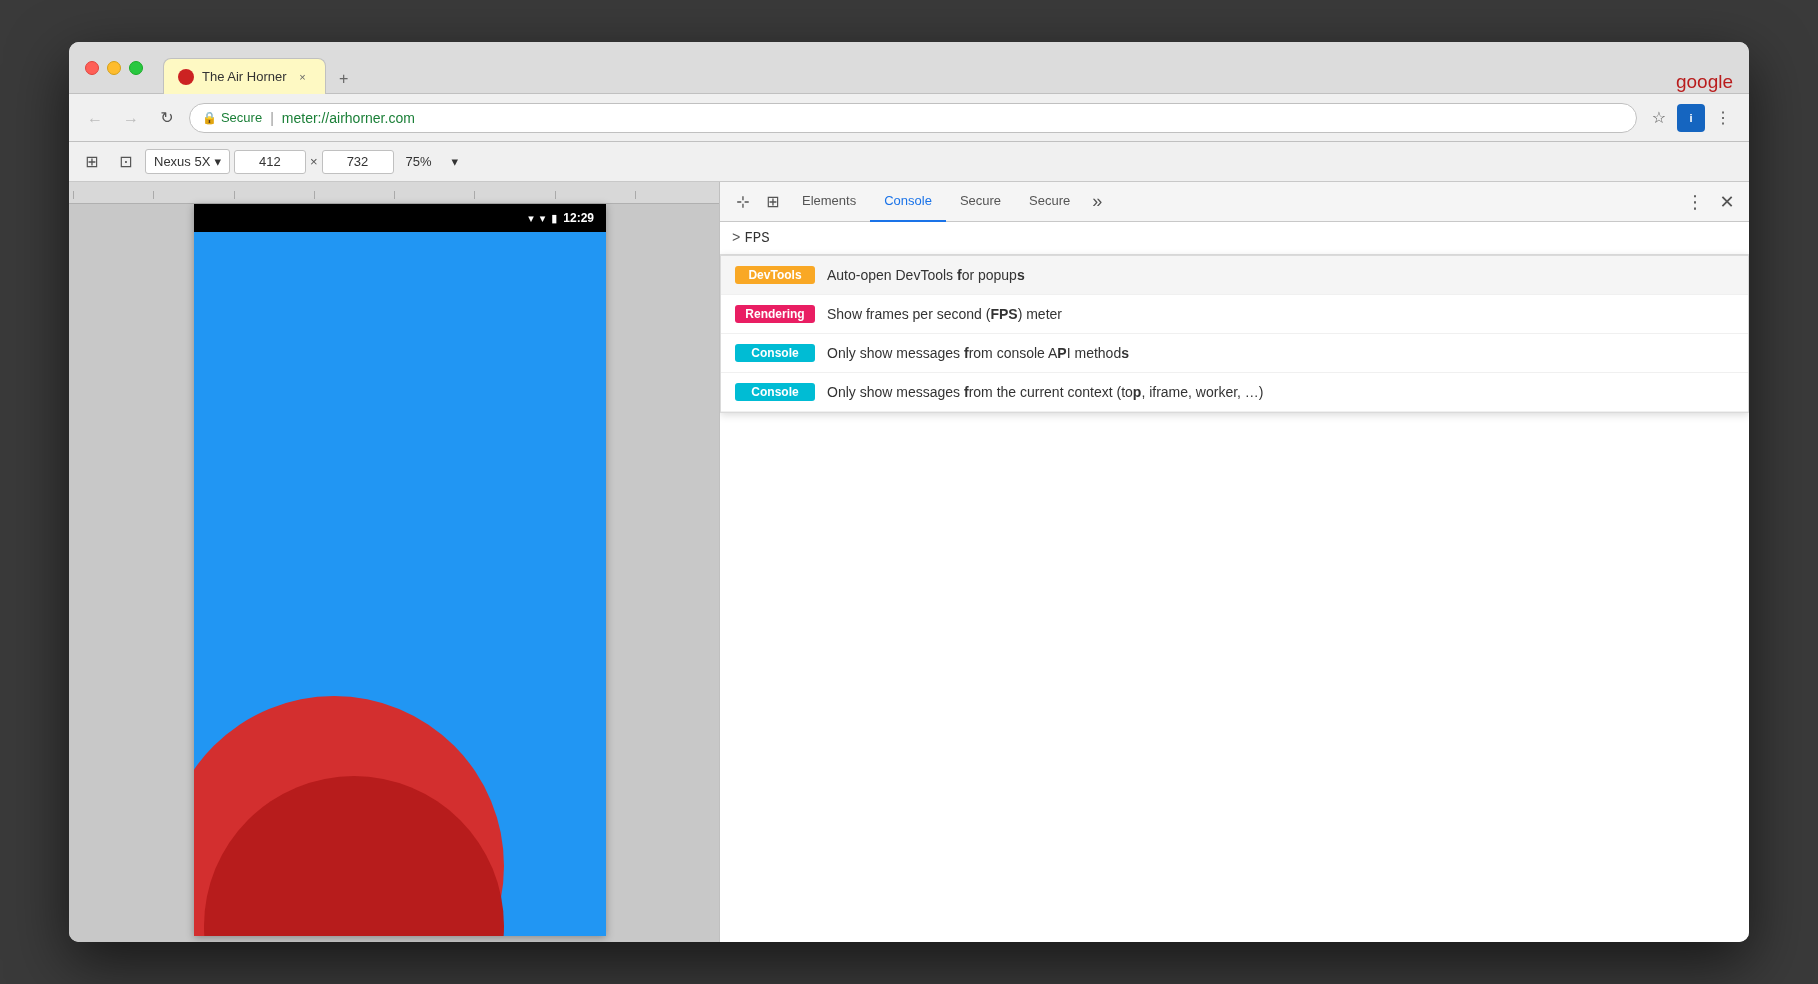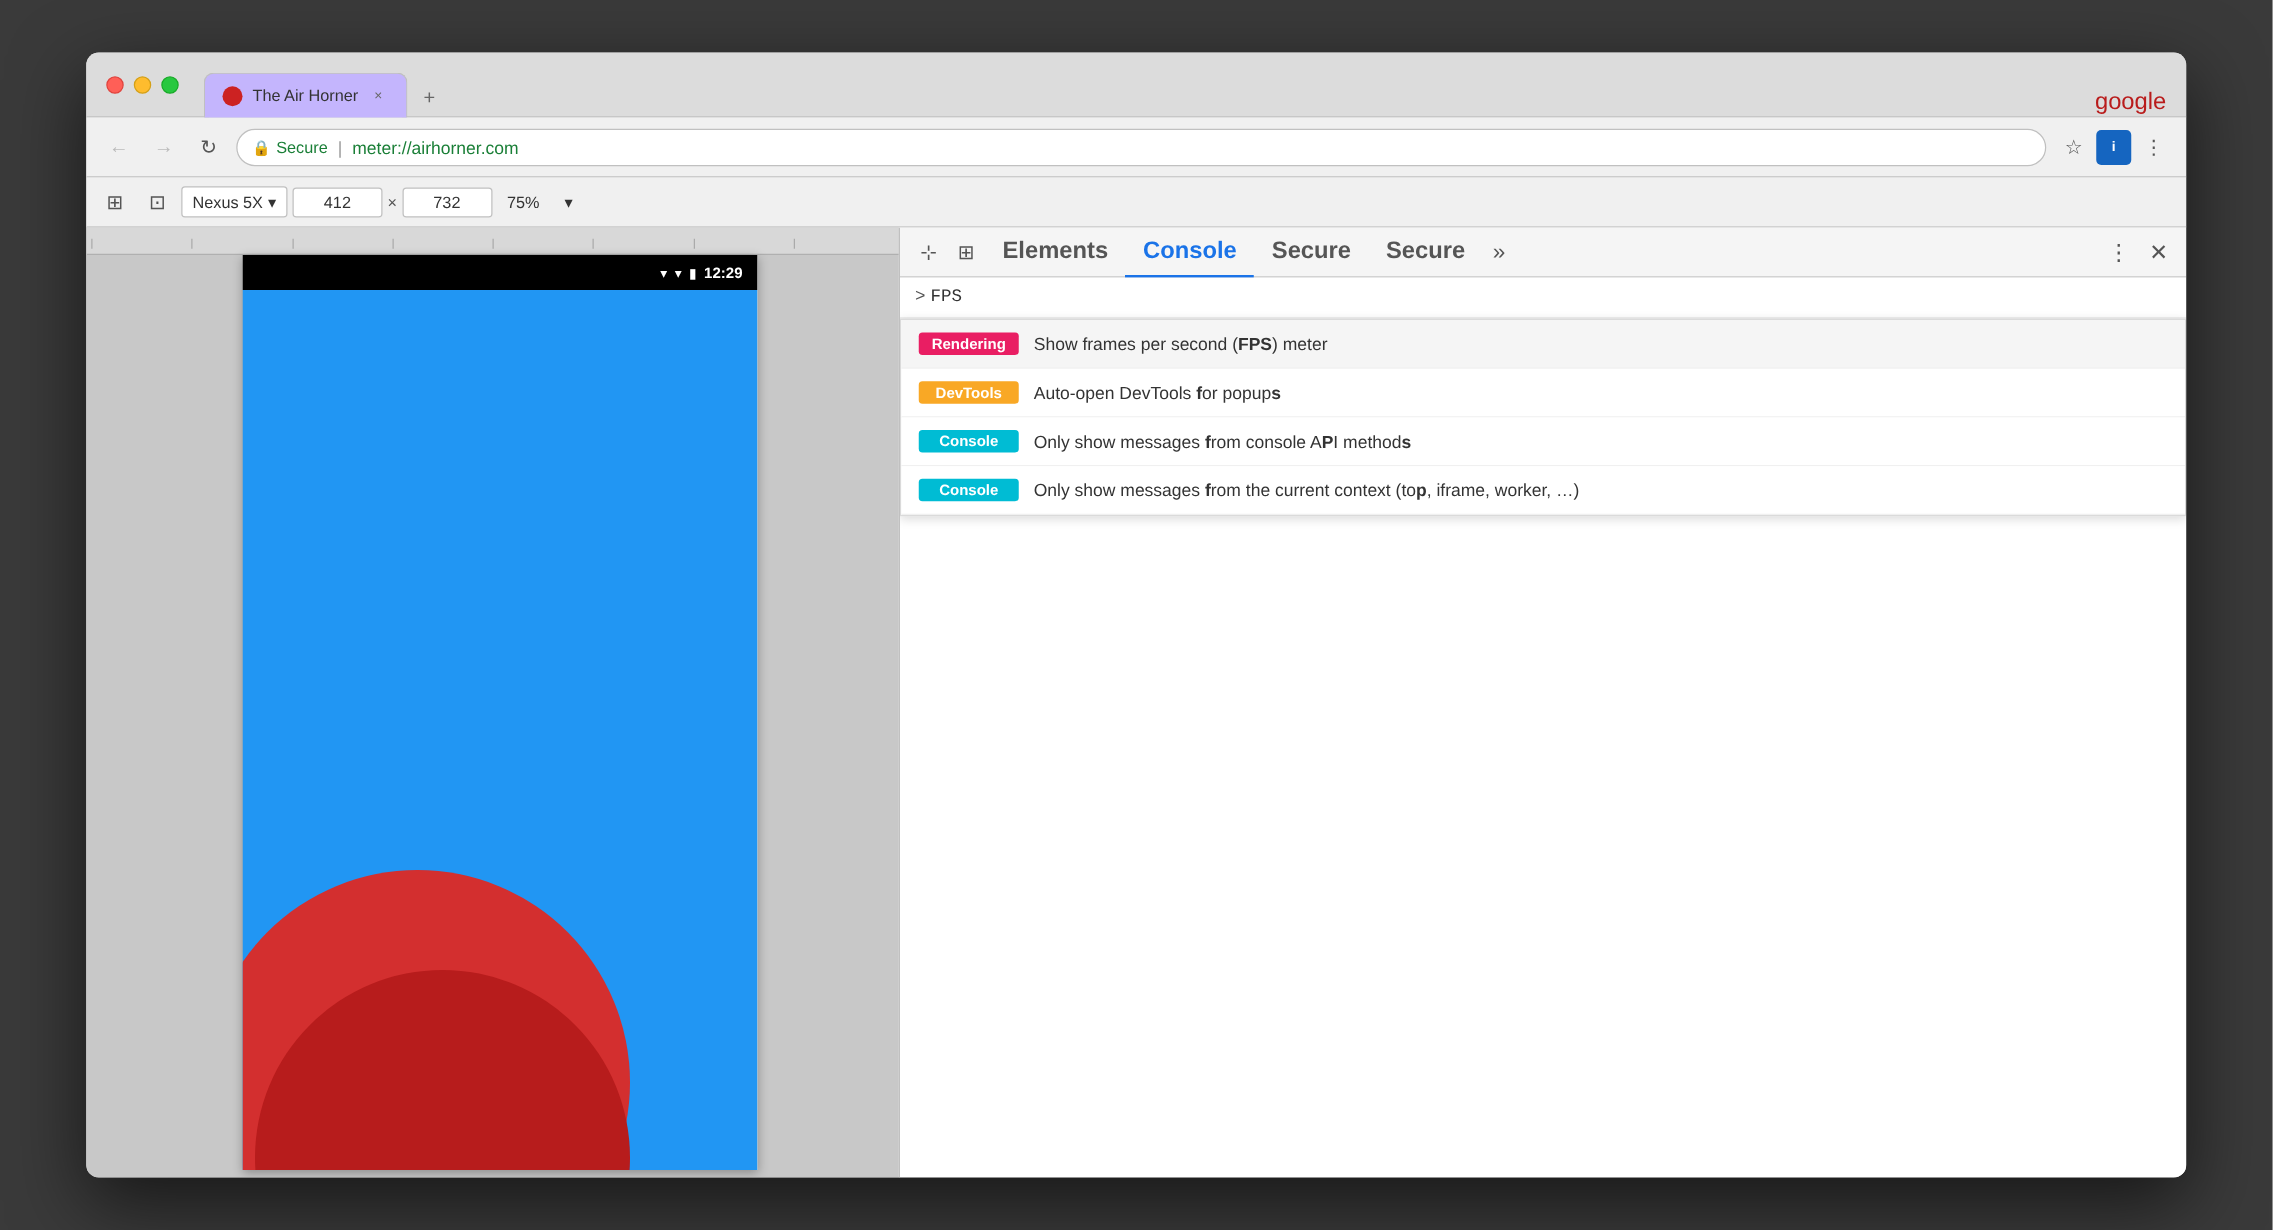--- a/index.html
+++ b/index.html
@@ -59,21 +59,21 @@
       height: 100%;
       margin-left: 8px;
     }
 
     .tab {
       display: flex;
       align-items: center;
       gap: 8px;
       padding: 0 14px;
       height: 36px;
-      background: #c4b5fd;
+      background: #fef9c3;
       border-radius: 8px 8px 0 0;
       font-size: 13px;
       color: #333;
       border: 1px solid #c0c0c0;
       border-bottom: none;
       cursor: pointer;
       position: relative;
       top: 1px;
     }
 
@@ -376,25 +376,24 @@
       border-radius: 3px;
       color: #555;
       font-size: 16px;
     }
 
     .dt-tab {
       padding: 0 14px;
       height: 40px;
       display: flex;
       align-items: center;
-      font-size: 19px;
+      font-size: 13px;
       color: #555;
       cursor: pointer;
       border-bottom: 2px solid transparent;
-      font-weight: bold;
     }
     .dt-tab.active {
       color: #1a73e8;
       border-bottom: 2px solid #1a73e8;
     }
 
     .dt-more {
       padding: 0 8px;
       height: 40px;
       display: flex;
@@ -640,27 +639,27 @@
       <div class="console-content">
 
         <div class="console-input-row">
           <span class="console-prompt">&gt;</span>
           <input class="console-input" type="text" value="FPS" style="">
         </div>
 
         <div class="autocomplete-list">
 
           <div class="autocomplete-item">
+            <span class="badge badge-devtools">DevTools</span>
+            <span class="item-text">Auto-open DevTools <strong>f</strong>or popup<strong>s</strong></span>
+          </div>
+
+          <div class="autocomplete-item">
             <span class="badge badge-rendering">Rendering</span>
             <span class="item-text">Show frames per second (<strong>FPS</strong>) meter</span>
-          </div>
-
-          <div class="autocomplete-item">
-            <span class="badge badge-devtools">DevTools</span>
-            <span class="item-text">Auto-open DevTools <strong>f</strong>or popup<strong>s</strong></span>
           </div>
 
           <div class="autocomplete-item">
             <span class="badge badge-console">Console</span>
             <span class="item-text">Only show messages <strong>f</strong>rom console A<strong>P</strong>I method<strong>s</strong></span>
           </div>
 
           <div class="autocomplete-item">
             <span class="badge badge-console">Console</span>
             <span class="item-text">Only show messages <strong>f</strong>rom the current context (to<strong>p</strong>, iframe, worker, …)</span>

